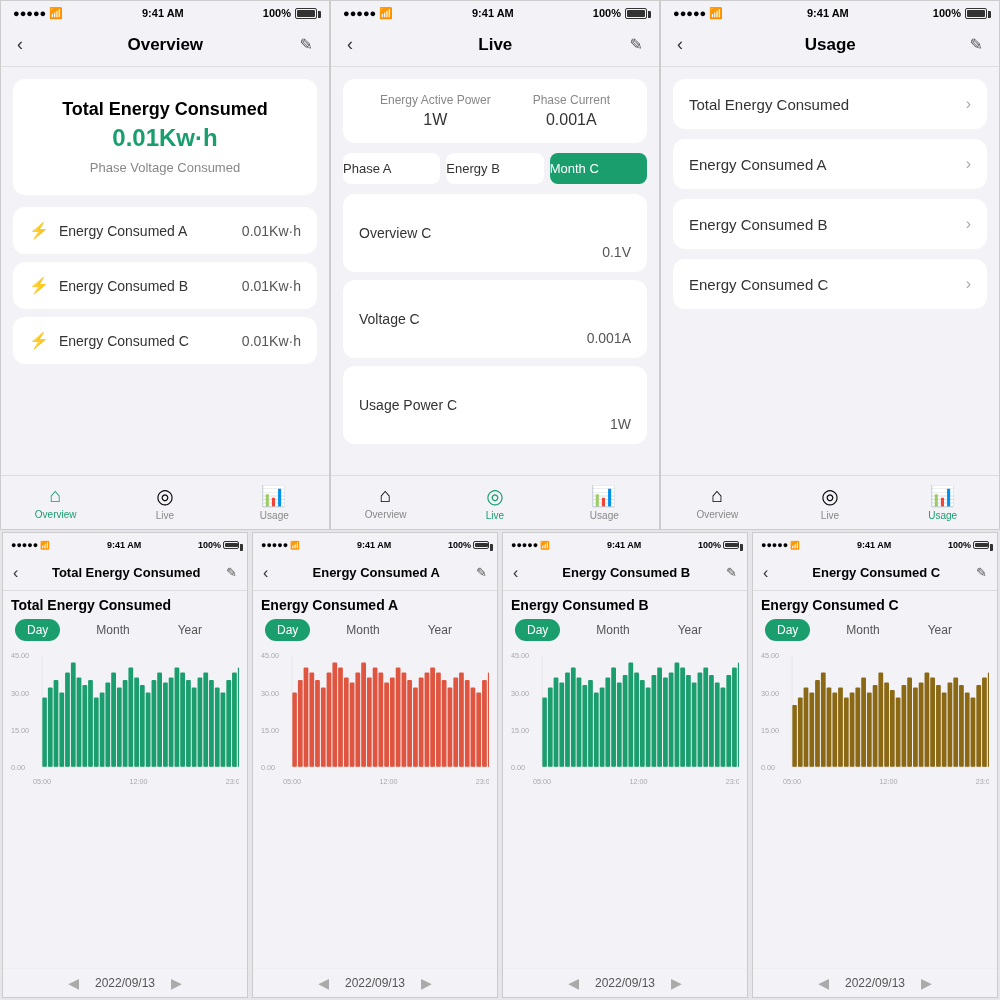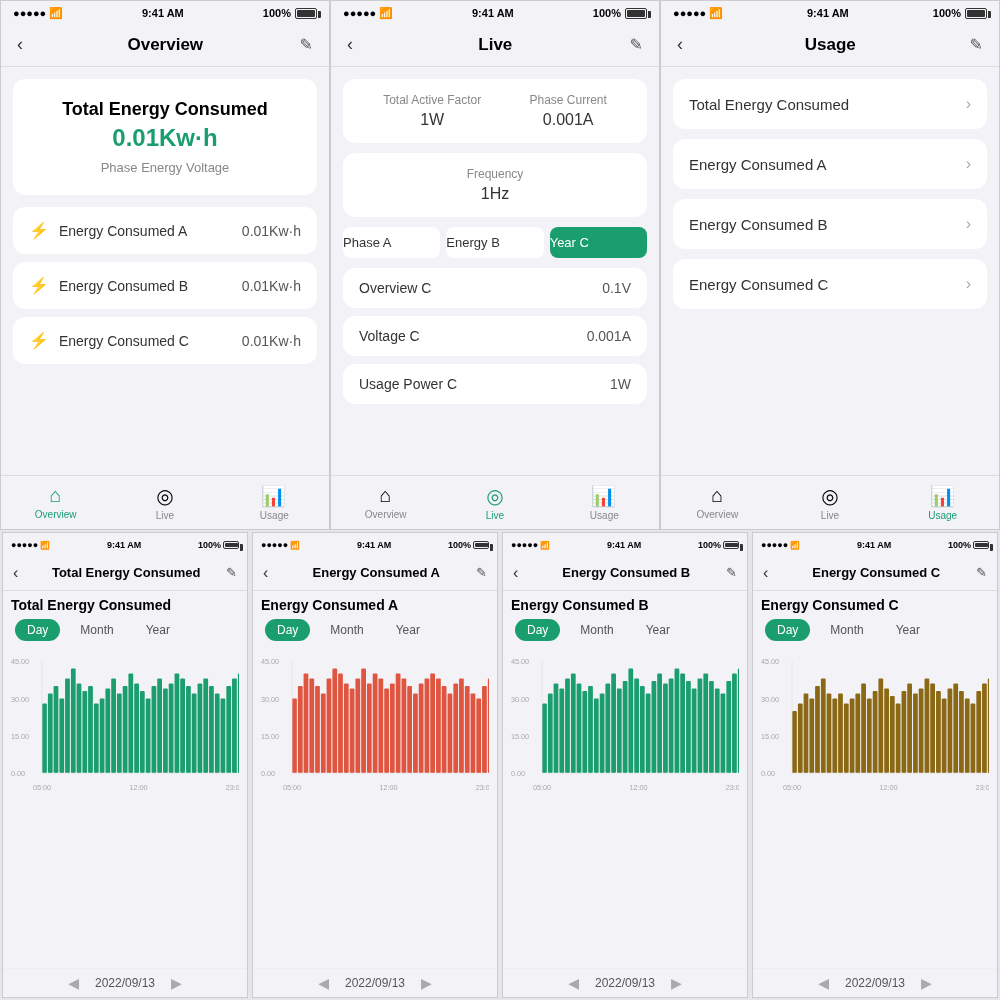--- a/index.html
+++ b/index.html
@@ -229,56 +229,55 @@
     .data-row {
       background: white;
       border-radius: 12px;
       padding: 12px 16px;
       display: flex;
       justify-content: space-between;
       align-items: center;
       margin-bottom: 8px;
     }
     .data-row-label { font-size: 14px; color: #333; }
-    .data-row-value { font-size: 14px; color: #555; }
+    .data-row-value { font-size: 14px; color: #555; margin-top: 38px; }
 
     
     .usage-item {
       background: white;
       border-radius: 12px;
       padding: 16px;
       display: flex;
       align-items: center;
       justify-content: space-between;
       margin-bottom: 10px;
       cursor: pointer;
     }
     .usage-label { font-size: 15px; color: #333; }
     .chevron { font-size: 16px; color: #aaa; }
     .chart-filter {
       display: flex;
       align-items: flex-start;
-      gap: 8px;
+      gap: 24px;
       padding: 4px 12px 6px;
     }
     .filter-btn {
       padding: 4px 12px;
       border-radius: 12px;
       font-size: 12px;
       cursor: pointer;
       border: none;
     }
     .filter-btn.active { background: #1a9e6e; color: white; }
     .filter-btn.inactive { background: transparent; color: #555; }
 
     .chart-area {
       padding: 4px 8px 0;
       flex: 1;
       position: relative;
-      margin-top: 6px;
     }
     .chart-svg { width: 100%; }
 
     .chart-nav {
       display: flex;
       align-items: center;
       justify-content: center;
       gap: 16px;
       padding: 6px 12px;
       font-size: 12px;
@@ -310,21 +309,21 @@
   <div class="nav-bar">
     <span class="nav-back">‹</span>
     <span class="nav-title">Overview</span>
     <span class="nav-edit">✎</span>
   </div>
 
   <div class="content">
     <div class="total-card">
       <div class="total-card-title">Total Energy Consumed</div>
       <div class="total-card-value">0.01Kw·h</div>
-      <div class="total-card-sub">Phase Energy Voltage</div>
+      <div class="total-card-sub">Phase Voltage Consumed</div>
     </div>
 
     <div class="energy-row">
       <div class="energy-row-left">
         <span class="bolt-icon">⚡</span>
         <span class="energy-label">Energy Consumed A</span>
       </div>
       <span class="energy-value">0.01Kw·h</span>
     </div>
     <div class="energy-row">
@@ -376,41 +375,35 @@
   <div class="nav-bar">
     <span class="nav-back">‹</span>
     <span class="nav-title">Live</span>
     <span class="nav-edit">✎</span>
   </div>
   <div class="content">
 
     <div class="live-card">
       <div class="live-row">
         <div class="live-metric">
-          <div class="live-metric-label">Total Active Factor</div>
+          <div class="live-metric-label">Energy Active Power</div>
           <div class="live-metric-value">1W</div>
         </div>
         <div class="live-metric">
           <div class="live-metric-label">Phase Current</div>
           <div class="live-metric-value">0.001A</div>
         </div>
       </div>
     </div>
 
-    <div class="live-card">
-      <div class="live-single">
-        <div class="live-metric-label">Frequency</div>
-        <div class="live-metric-value">1Hz</div>
-      </div>
-    </div>
 
     <div class="phase-tabs">
       <div class="phase-tab">Phase A</div>
       <div class="phase-tab">Energy B</div>
-      <div class="phase-tab active">Year C</div>
+      <div class="phase-tab active">Month C</div>
     </div>
 
     <div class="data-row">
       <span class="data-row-label">Overview C</span>
       <span class="data-row-value">0.1V</span>
     </div>
     <div class="data-row">
       <span class="data-row-label">Voltage C</span>
       <span class="data-row-value">0.001A</span>
     </div>

